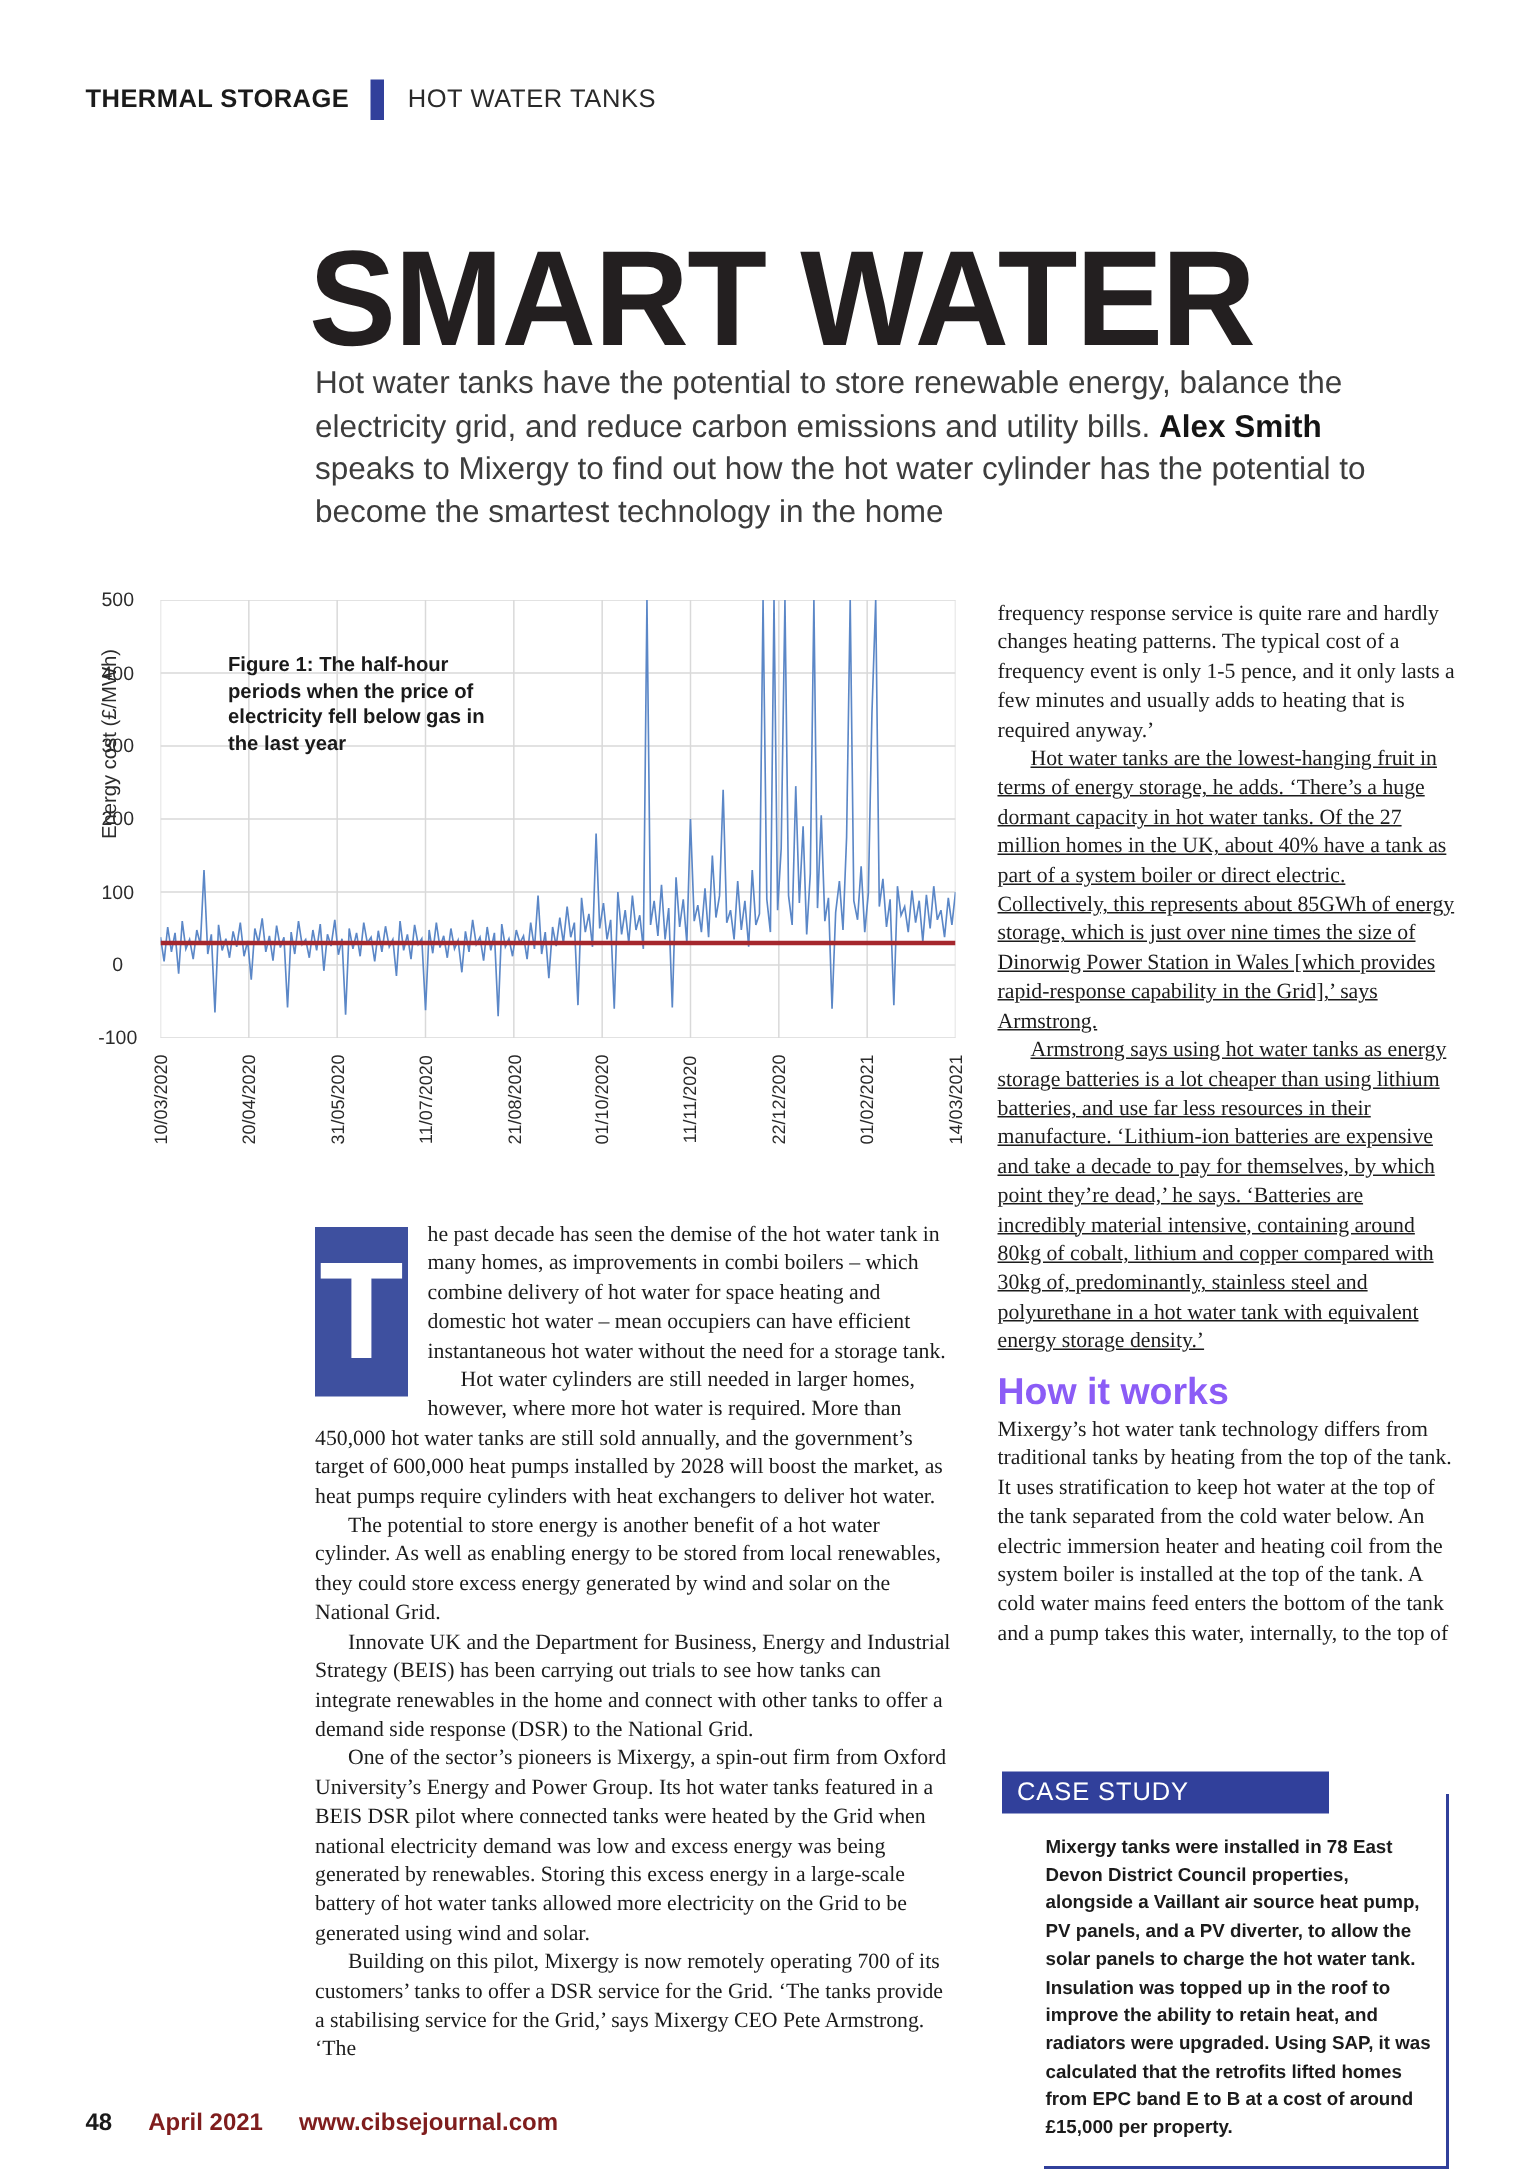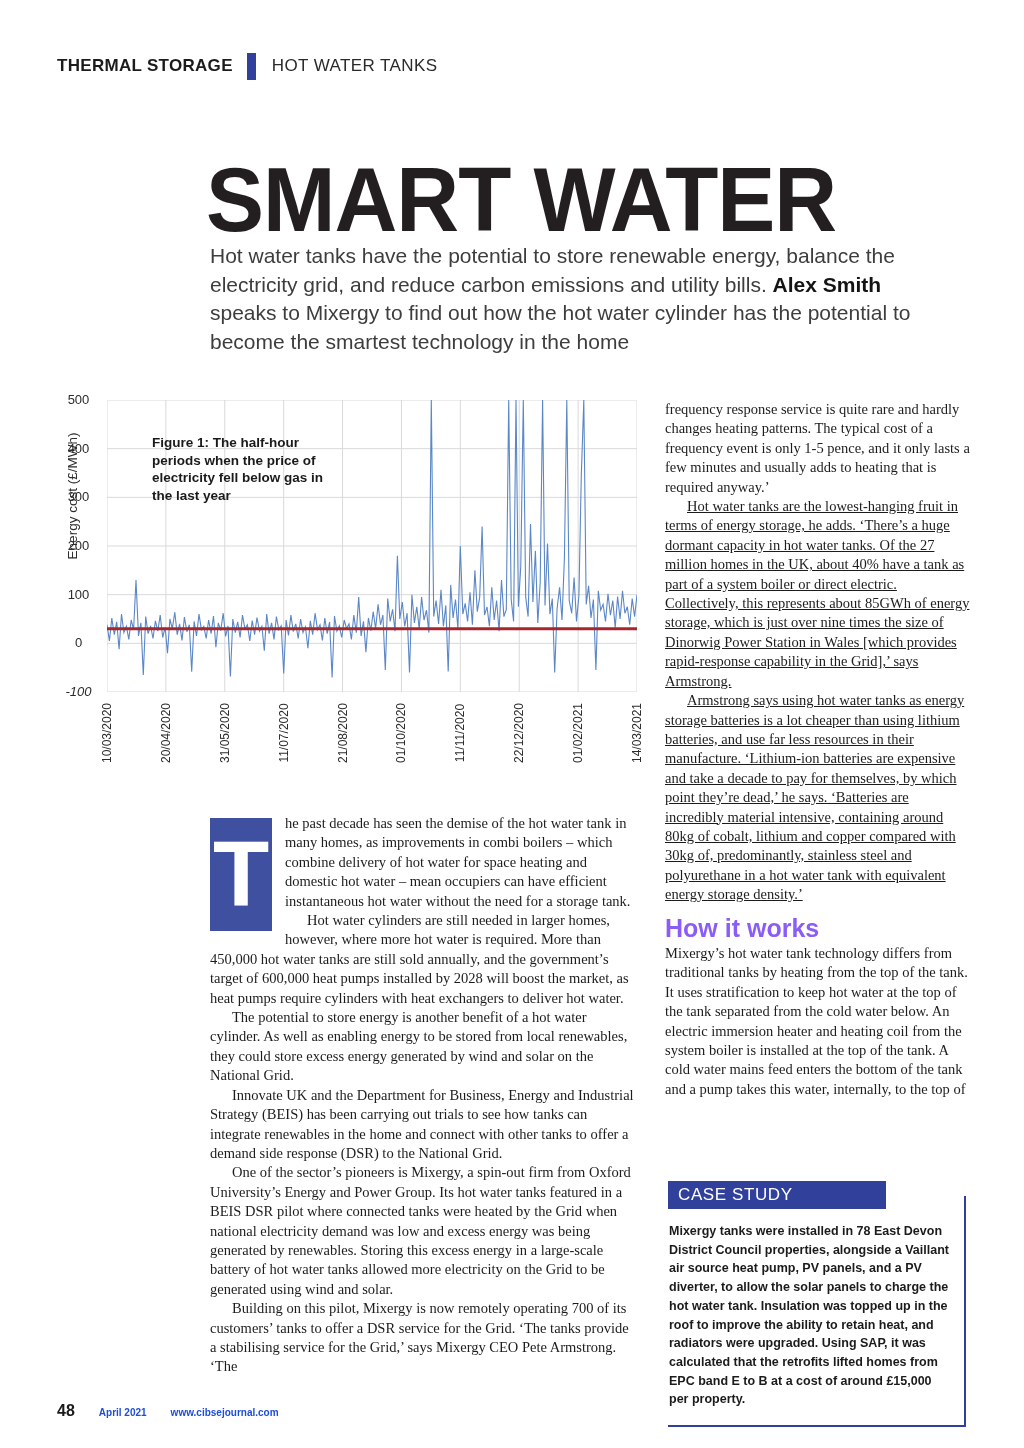--- a/index.html
+++ b/index.html
@@ -64,26 +64,27 @@
   }
   
   .case-study{position:absolute;left:668px;top:1181px;width:298px;}
   .case-bar{
     position:relative;z-index:2;width:218px;height:28px;background:var(--navy);
     color:#fff;font-size:17px;letter-spacing:.6px;display:flex;align-items:center;padding-left:10px;box-sizing:border-box;
   }
   .case-box{
     margin-top:-13px;border-right:2px solid var(--navy);border-bottom:2px solid var(--navy);
     padding:26px 10px 16px 1px;
+    margin-left:28px;
   }
   .case-text{font-weight:bold;font-size:12.5px;line-height:18.7px;color:#1b1b1b;}
   
   .footer{position:absolute;left:57px;top:1392px;display:flex;align-items:baseline;gap:24px;}
   .footer .pg{font-weight:bold;font-size:16px;}
-  .footer .iss,.footer .url{font-weight:bold;font-size:10px;color:#1d4ed8;margin-top:15px;}
+  .footer .iss,.footer .url{font-weight:bold;font-size:16px;color:#7f1d1d;margin-top:15px;}
   :root{--navy:#31409b;--dropcap:#3e509f;}
 </style>
 </head>
 <body>
 
 <div id="page">
 
   <div class="kicker">
     <span class="k-left">THERMAL STORAGE</span>
     <span class="k-bar"></span>
@@ -96,21 +97,21 @@
 
   <div class="chart-block">
     <div class="ylabel">Energy cost (£/MWh)</div>
     <div id="yticks">
         <div class="ytick" style="top: 0px;">500</div>
         <div class="ytick" style="top: 48.6667px;">400</div>
         <div class="ytick" style="top: 97.3333px;">300</div>
         <div class="ytick" style="top: 146px;">200</div>
         <div class="ytick" style="top: 194.667px;">100</div>
         <div class="ytick" style="top: 243.333px;">0</div>
-        <div class="ytick" style="top: 292px; font-style: italic;">-100</div>
+        <div class="ytick" style="top: 292px;">-100</div>
       </div>
     <svg id="plot" width="530" height="292" viewBox="0 0 530 292">
         <line x1="0" y1="0" x2="0" y2="292" stroke="#d9d9d9" stroke-width="1"></line>
         <line x1="58.888888888888886" y1="0" x2="58.888888888888886" y2="292" stroke="#d9d9d9" stroke-width="1"></line>
         <line x1="117.77777777777777" y1="0" x2="117.77777777777777" y2="292" stroke="#d9d9d9" stroke-width="1"></line>
         <line x1="176.66666666666666" y1="0" x2="176.66666666666666" y2="292" stroke="#d9d9d9" stroke-width="1"></line>
         <line x1="235.55555555555554" y1="0" x2="235.55555555555554" y2="292" stroke="#d9d9d9" stroke-width="1"></line>
         <line x1="294.44444444444446" y1="0" x2="294.44444444444446" y2="292" stroke="#d9d9d9" stroke-width="1"></line>
         <line x1="353.3333333333333" y1="0" x2="353.3333333333333" y2="292" stroke="#d9d9d9" stroke-width="1"></line>
         <line x1="412.2222222222222" y1="0" x2="412.2222222222222" y2="292" stroke="#d9d9d9" stroke-width="1"></line>

